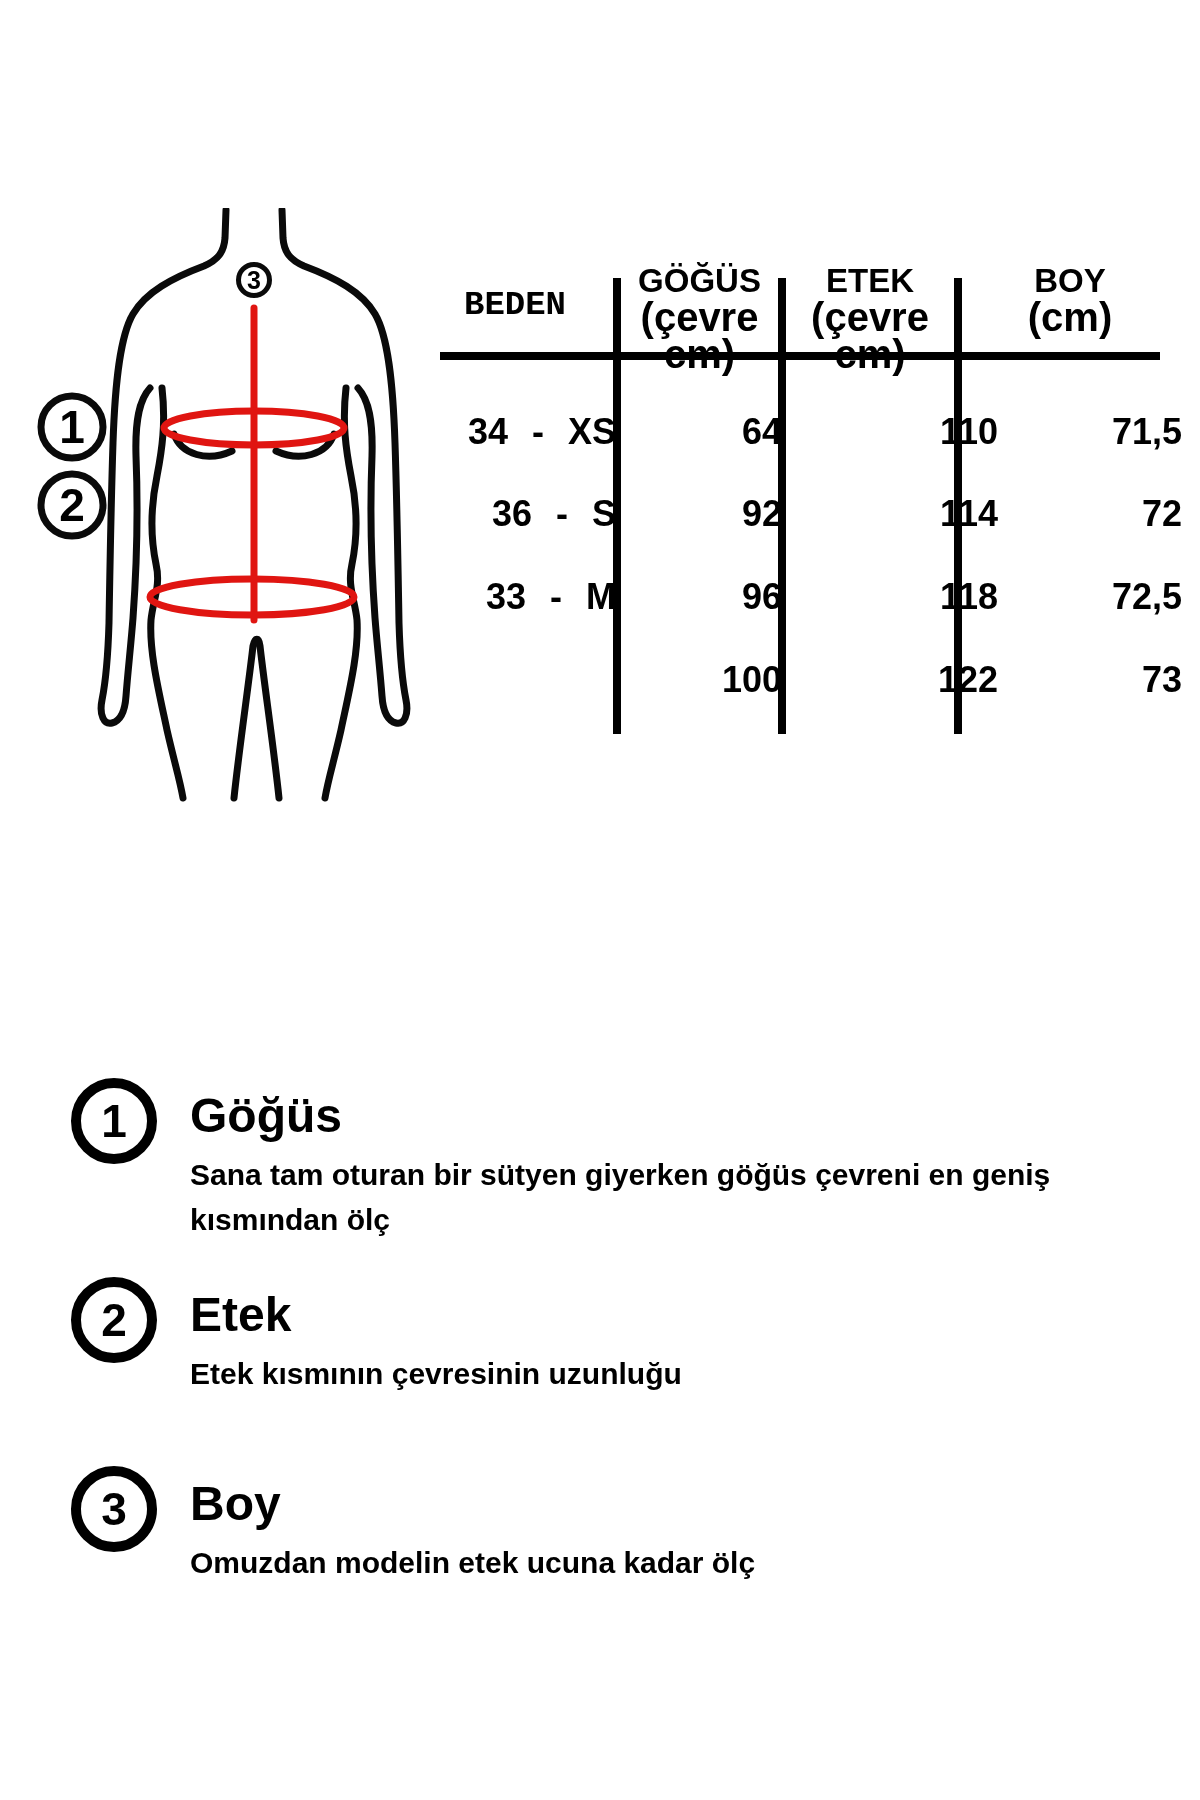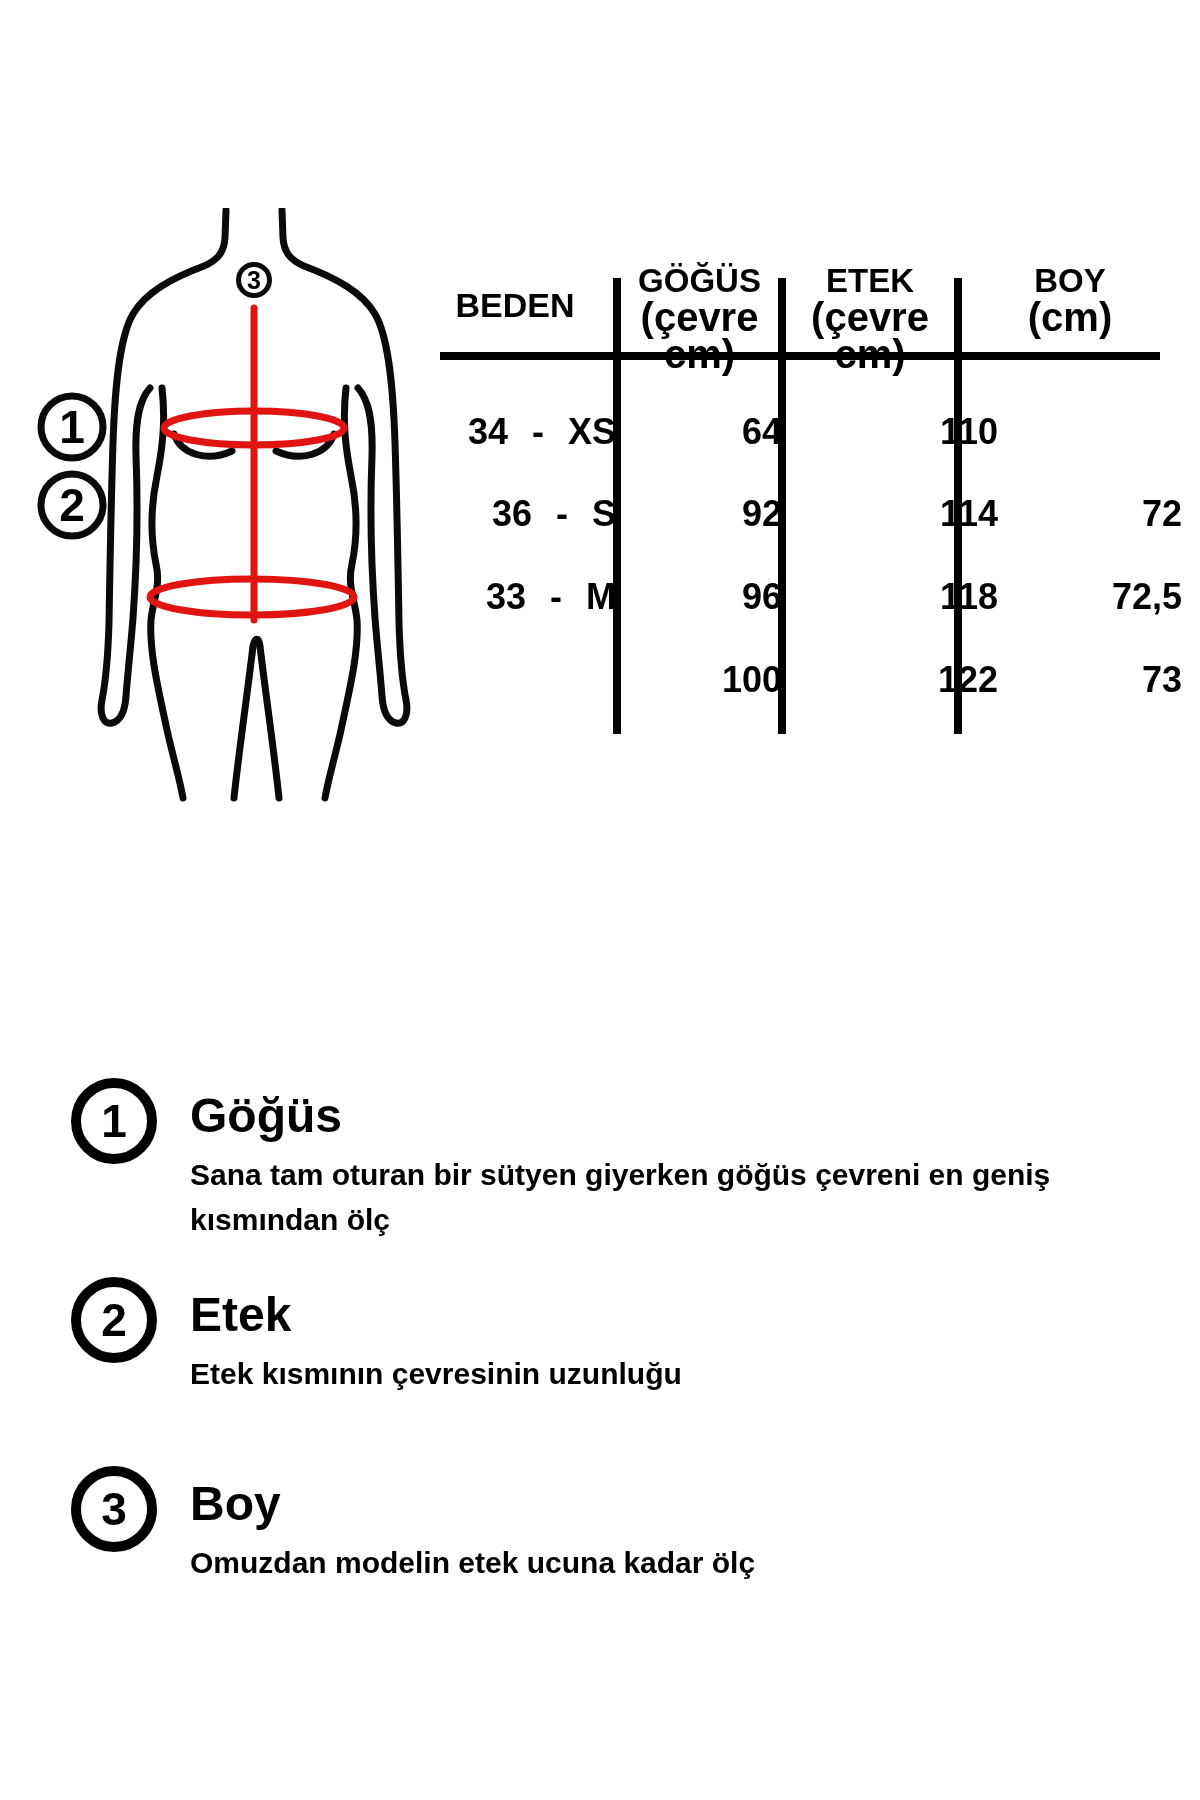--- a/index.html
+++ b/index.html
@@ -10,21 +10,21 @@
   
   .figure-wrap{position:absolute;left:20px;top:208px;width:400px;height:630px;}
   .figure-wrap svg{display:block;width:100%;height:100%;}
   .outline{fill:none;stroke:#0a0a0a;stroke-width:7;stroke-linecap:round;stroke-linejoin:round;}
   .redmark{fill:none;stroke:var(--accent,#e01511);stroke-width:7;stroke-linecap:round;}
   .marker-circle{fill:#fff;stroke:#0a0a0a;}
   .marker-num{font-family:"Liberation Sans","DejaVu Sans",sans-serif;font-weight:700;fill:#000;text-anchor:middle;}
   
   .col-head{position:absolute;text-align:center;line-height:37px;font-size:33px;}
   .col-head .ch-sub{font-size:40px;}
-  .beden-head{position:absolute;left:410px;top:285px;width:210px;text-align:center;font-size:34px;line-height:40px;}
+  .beden-head{position:absolute;left:410px;top:285px;width:210px;text-align:center;font-size:34px;line-height:40px;font-family:Liberation Mono, monospace;}
   .hrule{position:absolute;left:440px;top:352px;width:720px;height:8px;background:#000;}
   .vrule{position:absolute;top:278px;width:8px;height:456px;background:#000;}
   .v1{left:613px;} .v2{left:778px;} .v3{left:954px;}
   .cell{position:absolute;height:52px;line-height:52px;font-size:36px;text-align:right;}
   .c-beden{left:406px;width:210px;word-spacing:14px;}
   .c-gogus{left:617px;width:165px;}
   .c-etek{left:822px;width:176px;}
   .c-boy{left:958px;width:224px;}
   .r0{top:406px;} .r1{top:488px;} .r2{top:571px;} .r3{top:654px;}
   
@@ -87,20 +87,21 @@
   </div>
 
   <div class="hrule"></div>
   <div class="vrule v1"></div>
   <div class="vrule v2"></div>
   <div class="vrule v3"></div>
 
   <div class="cell c-beden r0">34 - XS</div>
   <div class="cell c-gogus r0">64</div>
   <div class="cell c-etek  r0">110</div>
+  <div class="cell c-boy   r0">71,5</div>
 
   <div class="cell c-beden r1">36 - S</div>
   <div class="cell c-gogus r1">92</div>
   <div class="cell c-etek  r1">114</div>
   <div class="cell c-boy   r1">72</div>
 
   <div class="cell c-beden r2">33 - M</div>
   <div class="cell c-gogus r2">96</div>
   <div class="cell c-etek  r2">118</div>
   <div class="cell c-boy   r2">72,5</div>

